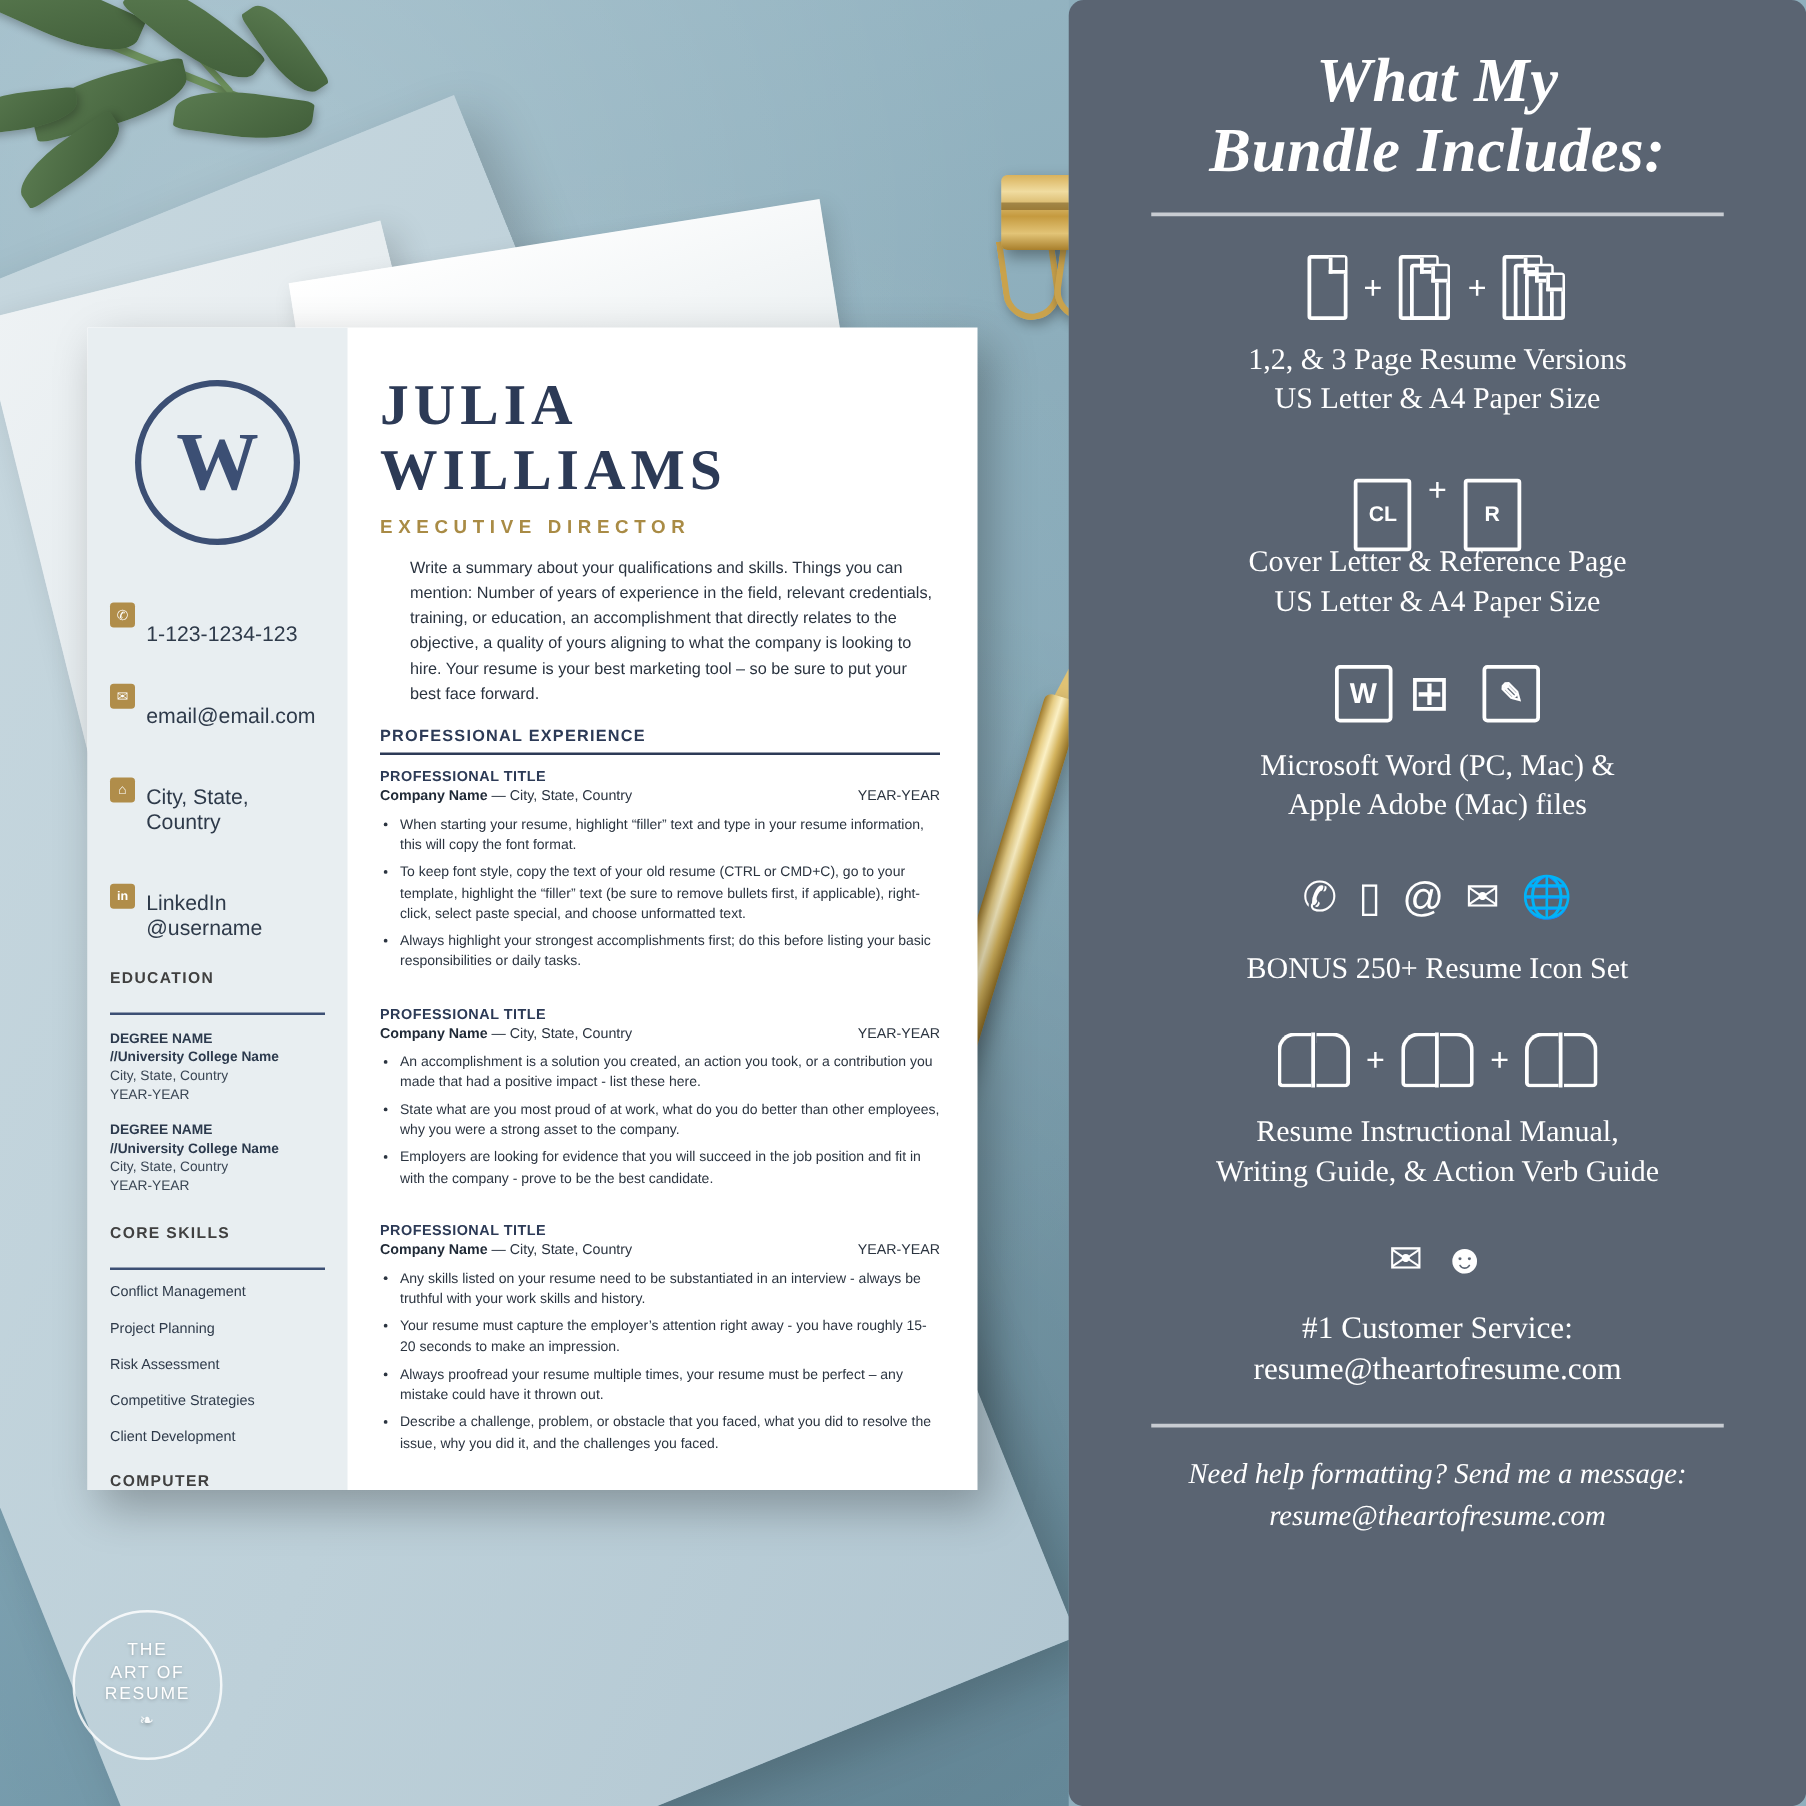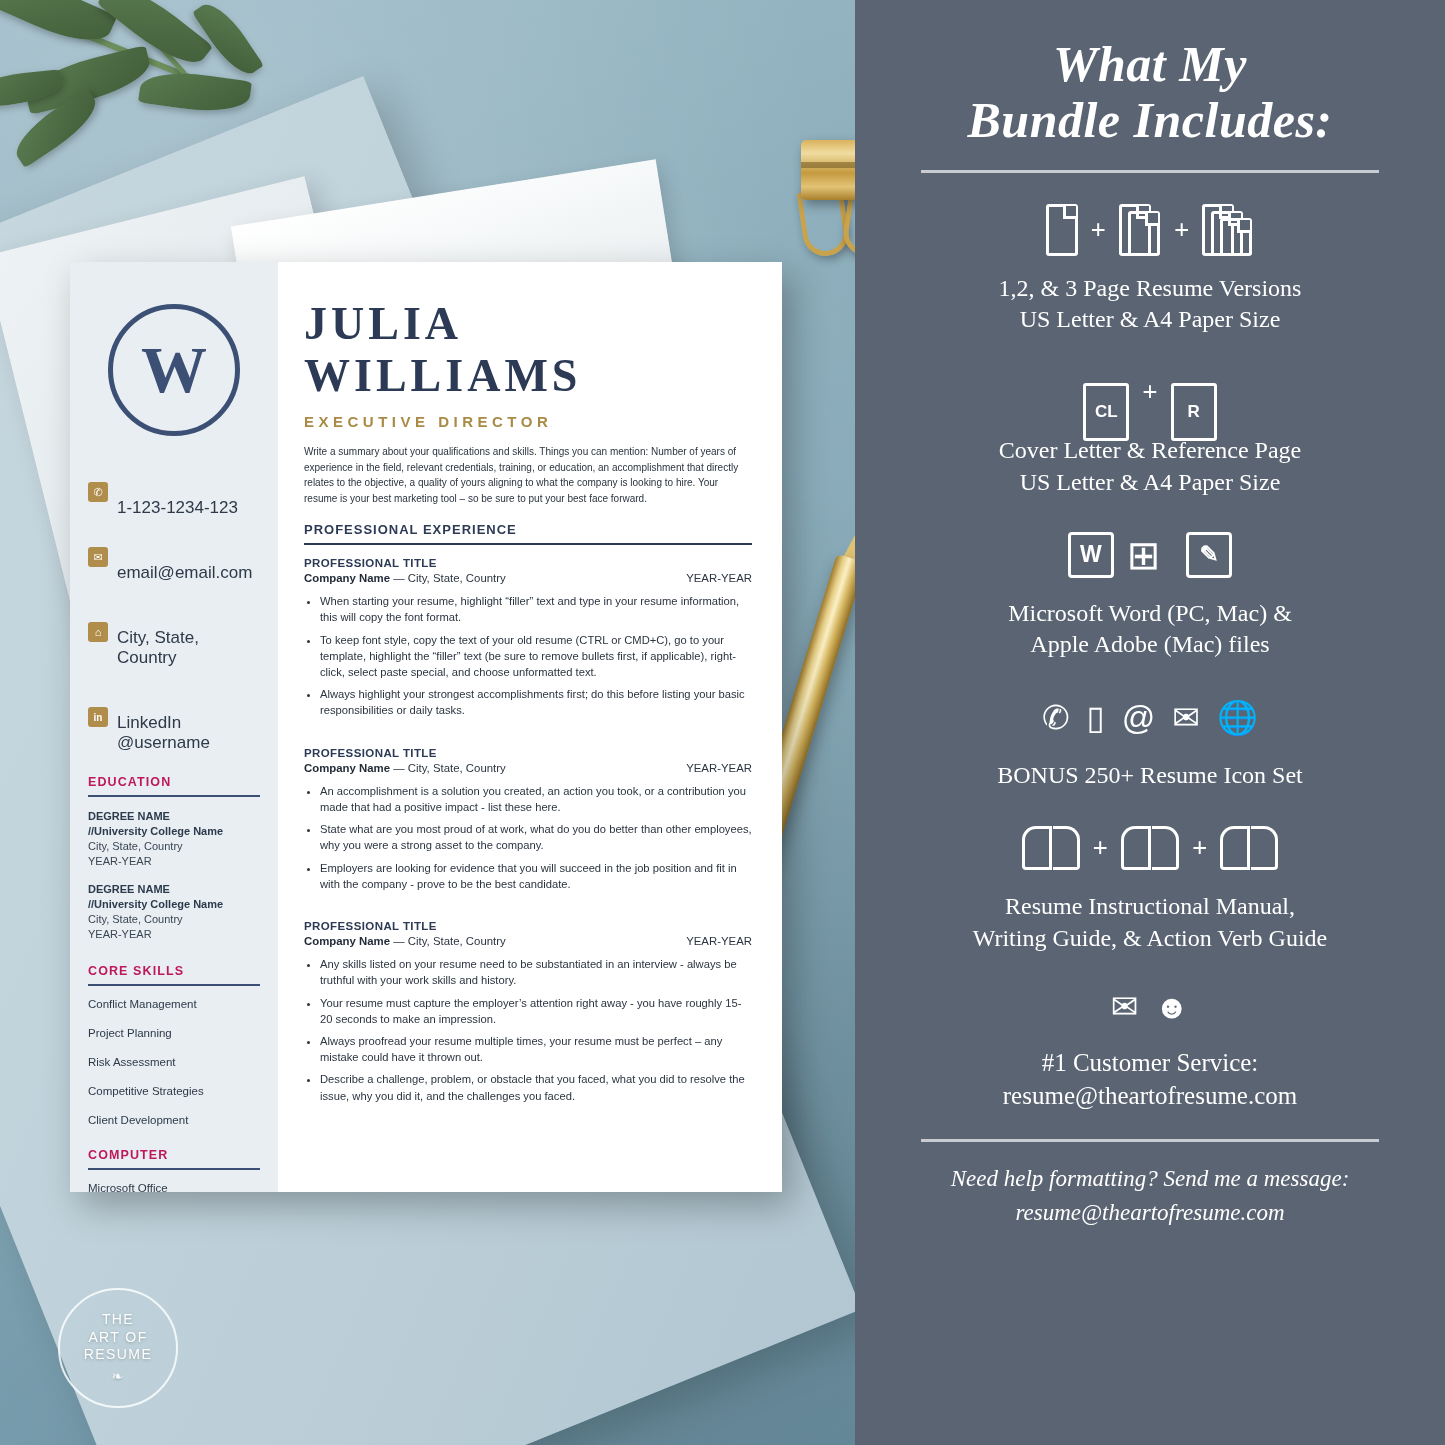--- a/index.html
+++ b/index.html
@@ -156,23 +156,23 @@
     background: #b08d4a;
     display: flex; align-items: center; justify-content: center;
     color: #fff; font-size: 11px; flex: 0 0 auto;
   }
   .contact-row span.txt { font-size: 17px; color: #2e3a4a; margin-top: 32px; }
 
   .side-h {
     font-size: 12.5px;
     letter-spacing: 1.1px;
     font-weight: 700;
-    color: #be185d;
+    color: #404040;
     border-bottom: 2px solid #3c4f74;
-    padding-bottom: 6px;
+    padding-bottom: 21px;
     margin: 22px 0 12px 0;
   }
   .edu-block { margin-bottom: 14px; }
   .edu-t { font-size: 11px; font-weight: 700; color: #2c3a4d; line-height: 1.35; }
   .edu-s { font-size: 11px; color: #3a4654; line-height: 1.35; }
   .skill { font-size: 11.5px; color: #2e3a4a; margin-bottom: 17px; }
 
   .r-main { flex: 1; padding: 36px 30px 0 26px; }
   .name {
     font-family: "Liberation Serif", serif;
@@ -191,21 +191,21 @@
   }
   .main-h {
     font-size: 13px;
     letter-spacing: 1px;
     font-weight: 700;
     color: #2c3a56;
     border-bottom: 2px solid #2c3a56;
     padding-bottom: 6px;
     margin-bottom: 12px;
   }
-  .summary { font-size: 10px; line-height: 1.55; color: #2b3440; }
+  .summary { font-size: 13px; line-height: 1.55; color: #2b3440; margin-left: 24px; }
   .job { margin-top: 6px; }
   .job-title { font-size: 11.5px; font-weight: 700; color: #2c3a56; letter-spacing: .4px; }
   .job-line { display: flex; justify-content: space-between; align-items: baseline; margin-top: 3px; }
   .job-co { font-size: 11.4px; color: #2b3440; }
   .job-co b { color: #1f2936; }
   .job-date { font-size: 11.4px; color: #2b3440; }
   ul.bul { margin: 9px 0 0 16px; }
   ul.bul li { font-size: 11.2px; line-height: 1.45; color: #2b3440; margin-bottom: 6px; }
   .gap { height: 16px; }
 
@@ -227,20 +227,21 @@
   
   .panel {
     position: absolute;
     left: 855px; top: 0;
     width: 590px; height: 1445px;
     background: #5a6472;
     color: #ffffff;
     padding: 36px 26px 26px 26px;
     text-align: center;
     font-family: "Liberation Serif", serif;
+    border-radius: 12px;
   }
   .panel-title {
     font-size: 50px;
     font-weight: 700;
     font-style: italic;
     line-height: 1.12;
     letter-spacing: .5px;
   }
   .rule { height: 3px; background: #c8ccd2; margin: 22px 40px 26px 40px; }
   .feat { margin-bottom: 26px; }

